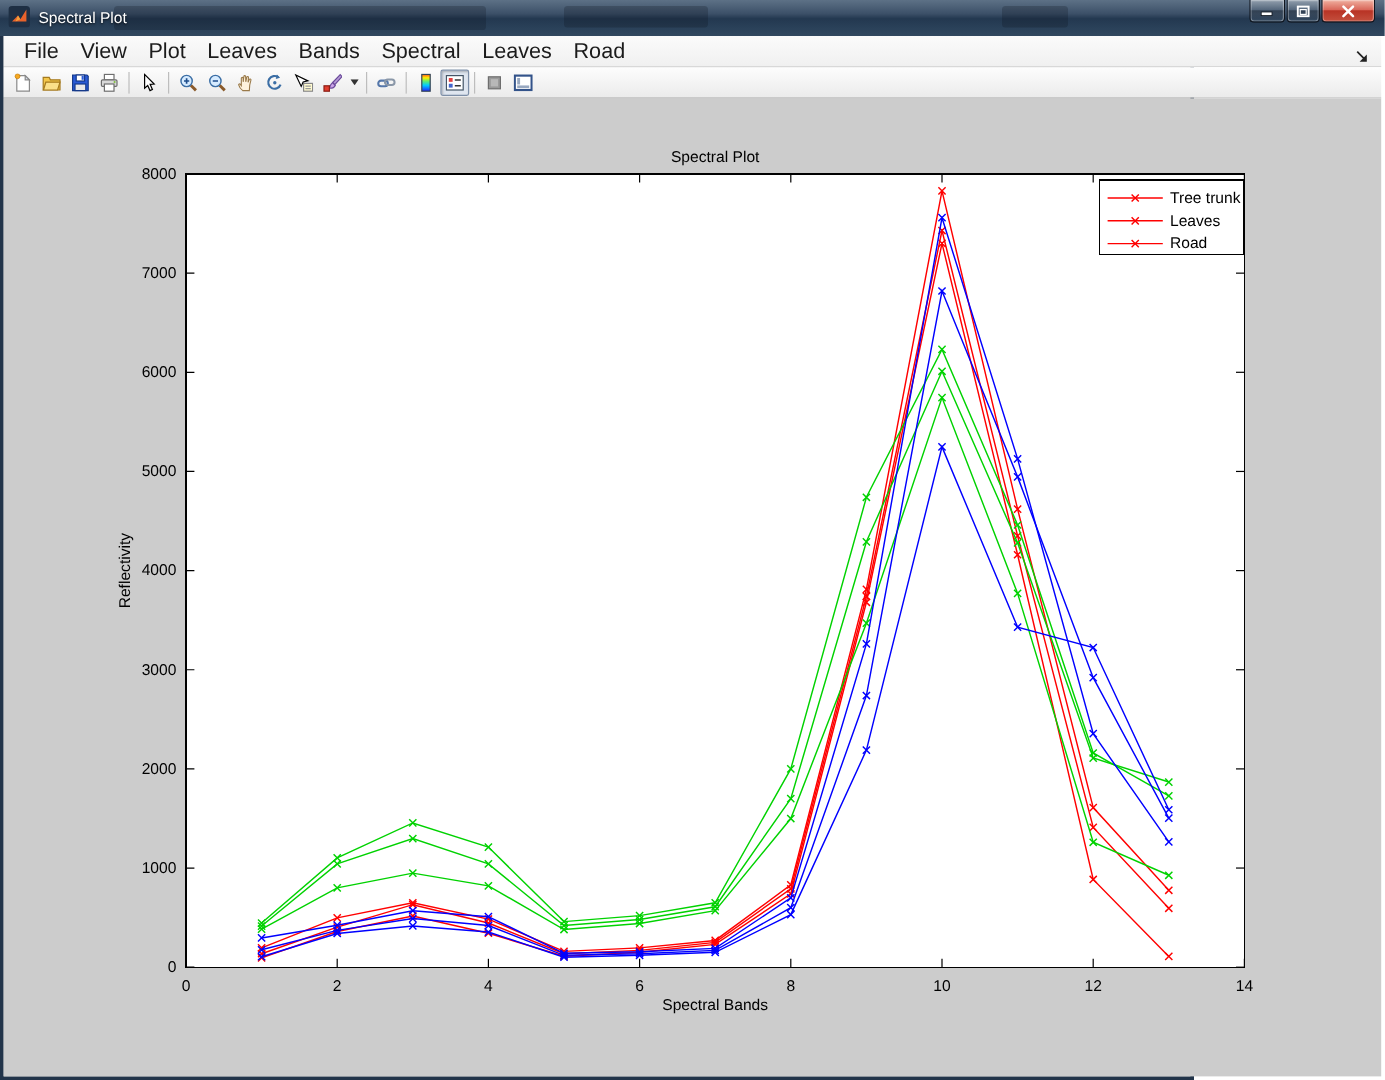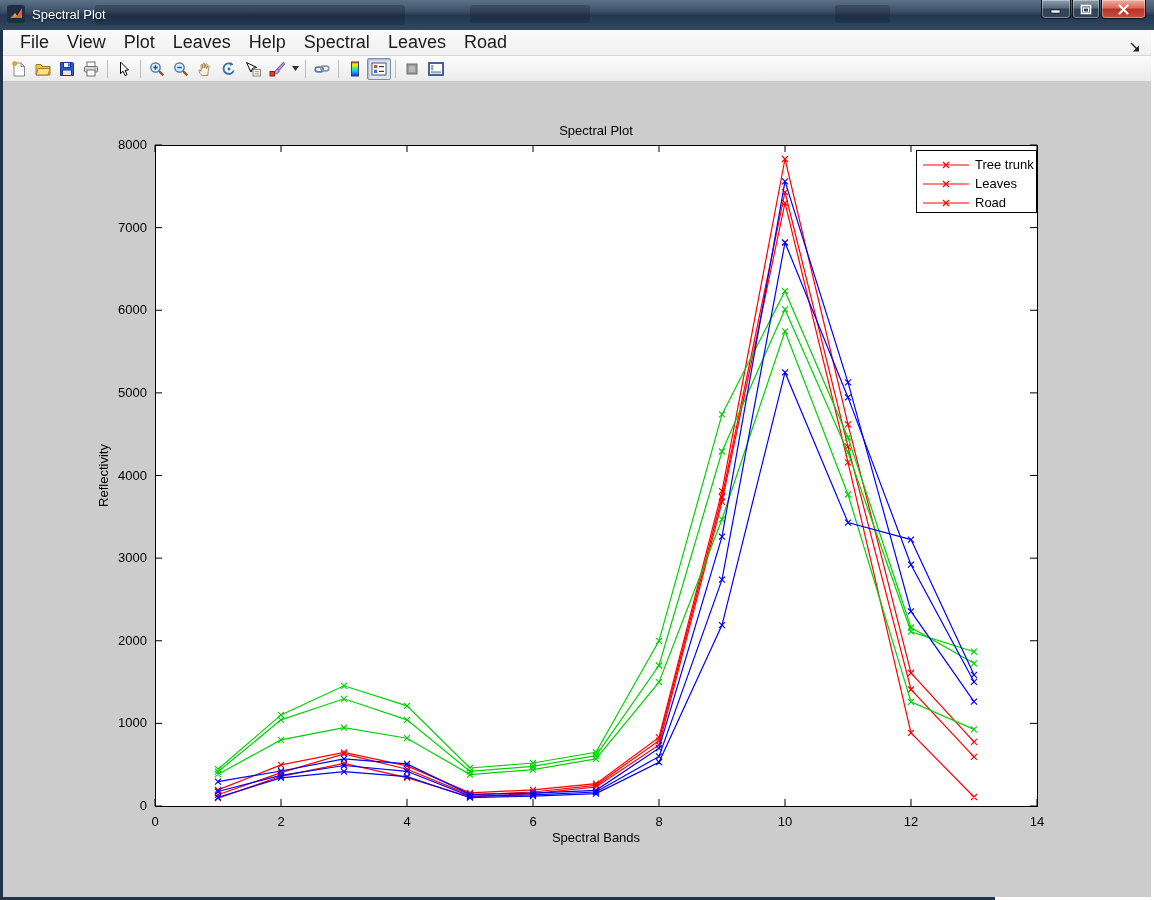--- a/index.html
+++ b/index.html
@@ -97,21 +97,21 @@
           </svg>
       </div>
     </div>
   </div>
 
   <div id="menubar">
     <span class="menu-item">File</span>
     <span class="menu-item">View</span>
     <span class="menu-item">Plot</span>
     <span class="menu-item">Leaves</span>
-    <span class="menu-item">Help</span>
+    <span class="menu-item">Bands</span>
     <span class="menu-item">Spectral</span>
     <span class="menu-item">Leaves</span>
     <span class="menu-item">Road</span>
     <span id="dock-arrow">
       <svg width="12" height="12" viewBox="0 0 12 12">
           <path d="M2 2l6 6" stroke="#222222" stroke-width="1.4"></path>
           <path d="M10 4.5v6h-6z" fill="#222222"></path>
         </svg>
     </span>
   </div>

